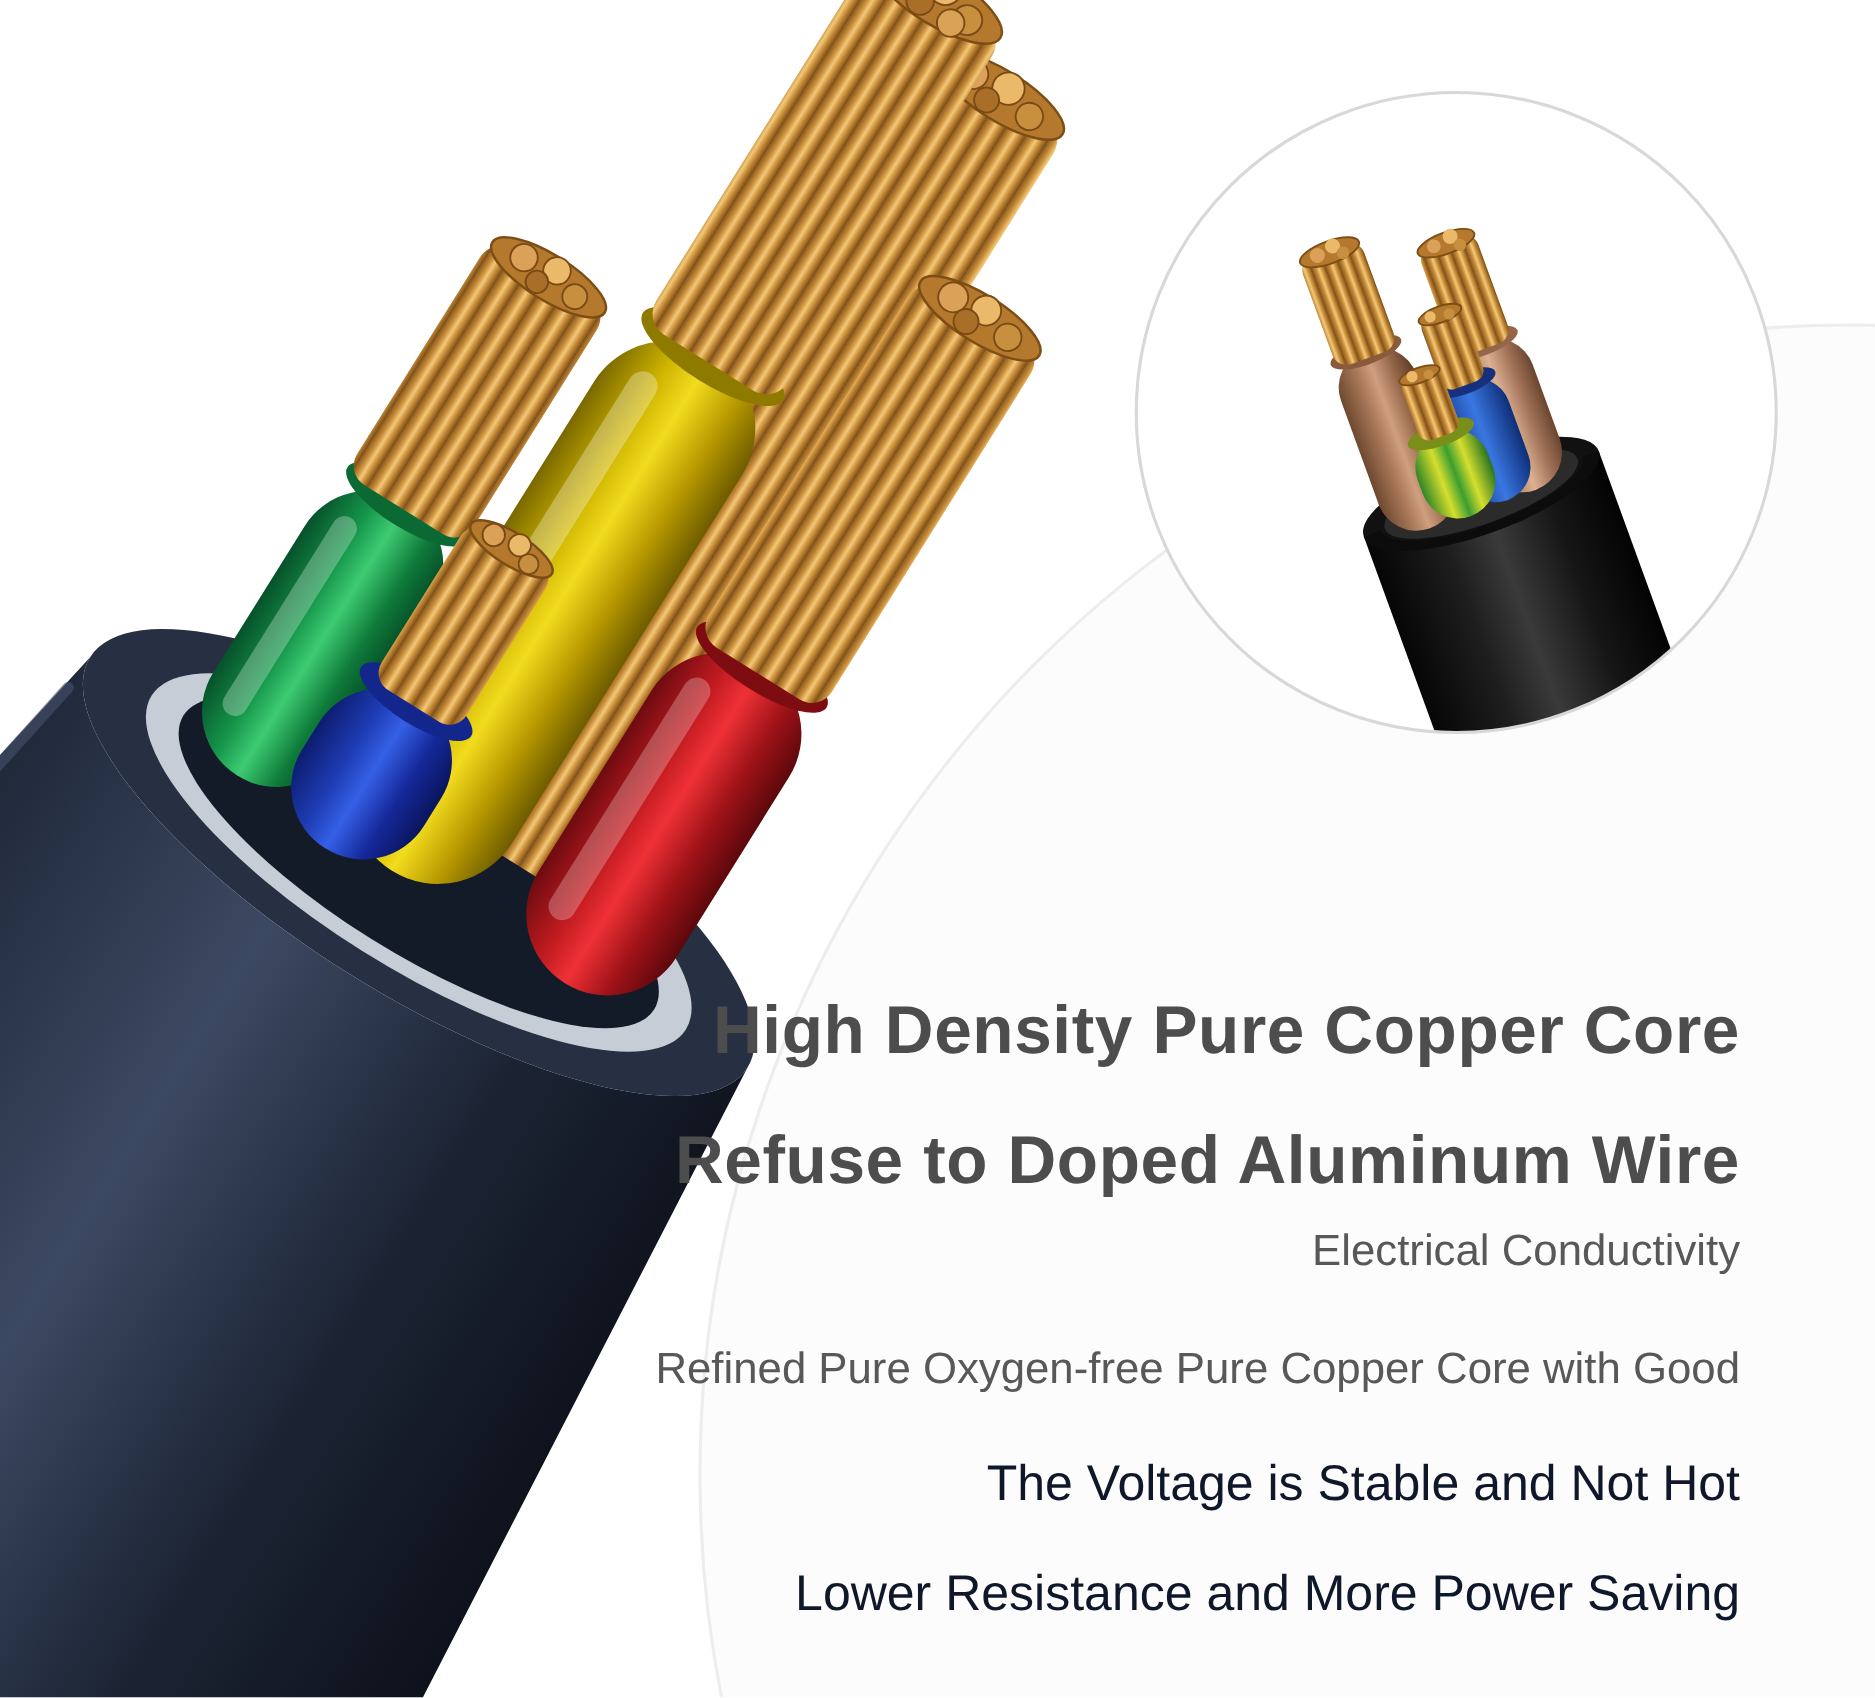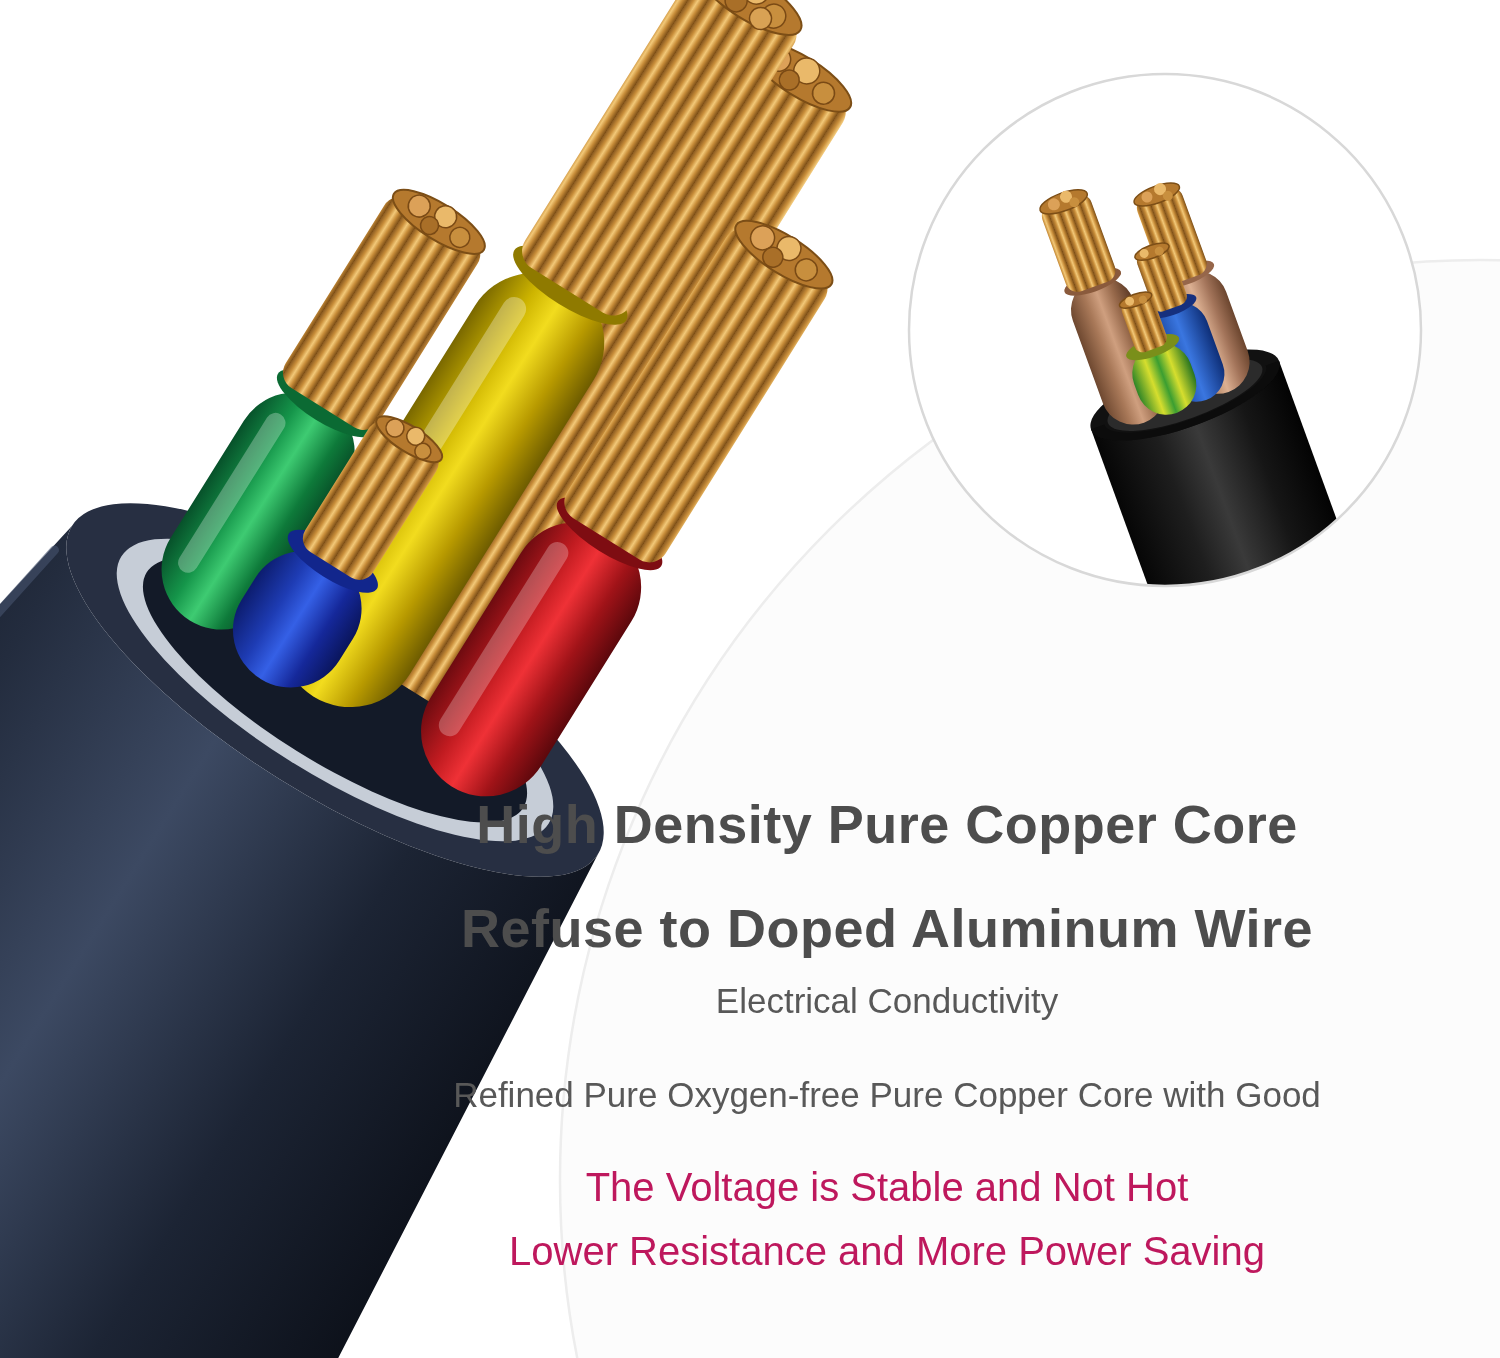--- a/index.html
+++ b/index.html
@@ -9,45 +9,45 @@
     overflow:hidden;
     background:#ffffff;
     font-family:"Liberation Sans","DejaVu Sans",sans-serif;
   }
   .canvas svg{position:absolute;left:0;top:0;}
   .text-block{
     position:absolute;
     top:793px;
     right:108px;
     width:1010px;
-    text-align:center;
+    text-align:right;
   }
   .hline{
     font-size:54px;
     font-weight:700;
     color:#4d4d4d;
     line-height:1.15;
     letter-spacing:0.5px;
     margin:0;
   }
   .hline.second{margin-top:42px;}
   .dline{
     font-size:35px;
     color:#585858;
     line-height:1.15;
     margin:54px 0 0 0;
   }
   .dline.second{margin-top:22px;}
   .bline{
     font-size:40px;
-    color:#be185d;
+    color:#0f172a;
     line-height:1.15;
     margin:48px 0 0 0;
   }
-  .bline.second{margin-top:18px;}
+  .bline.second{margin-top:42px;}
 </style>
 </head>
 <body>
 
 <div class="canvas">
 
   <svg width="1500" height="1358" viewBox="0 0 1500 1358">
     <defs>
       <linearGradient id="copperMain" gradientUnits="userSpaceOnUse" x1="0" y1="0" x2="17" y2="0" spreadMethod="repeat">
         <stop offset="0" stop-color="#8a5a20"></stop>

